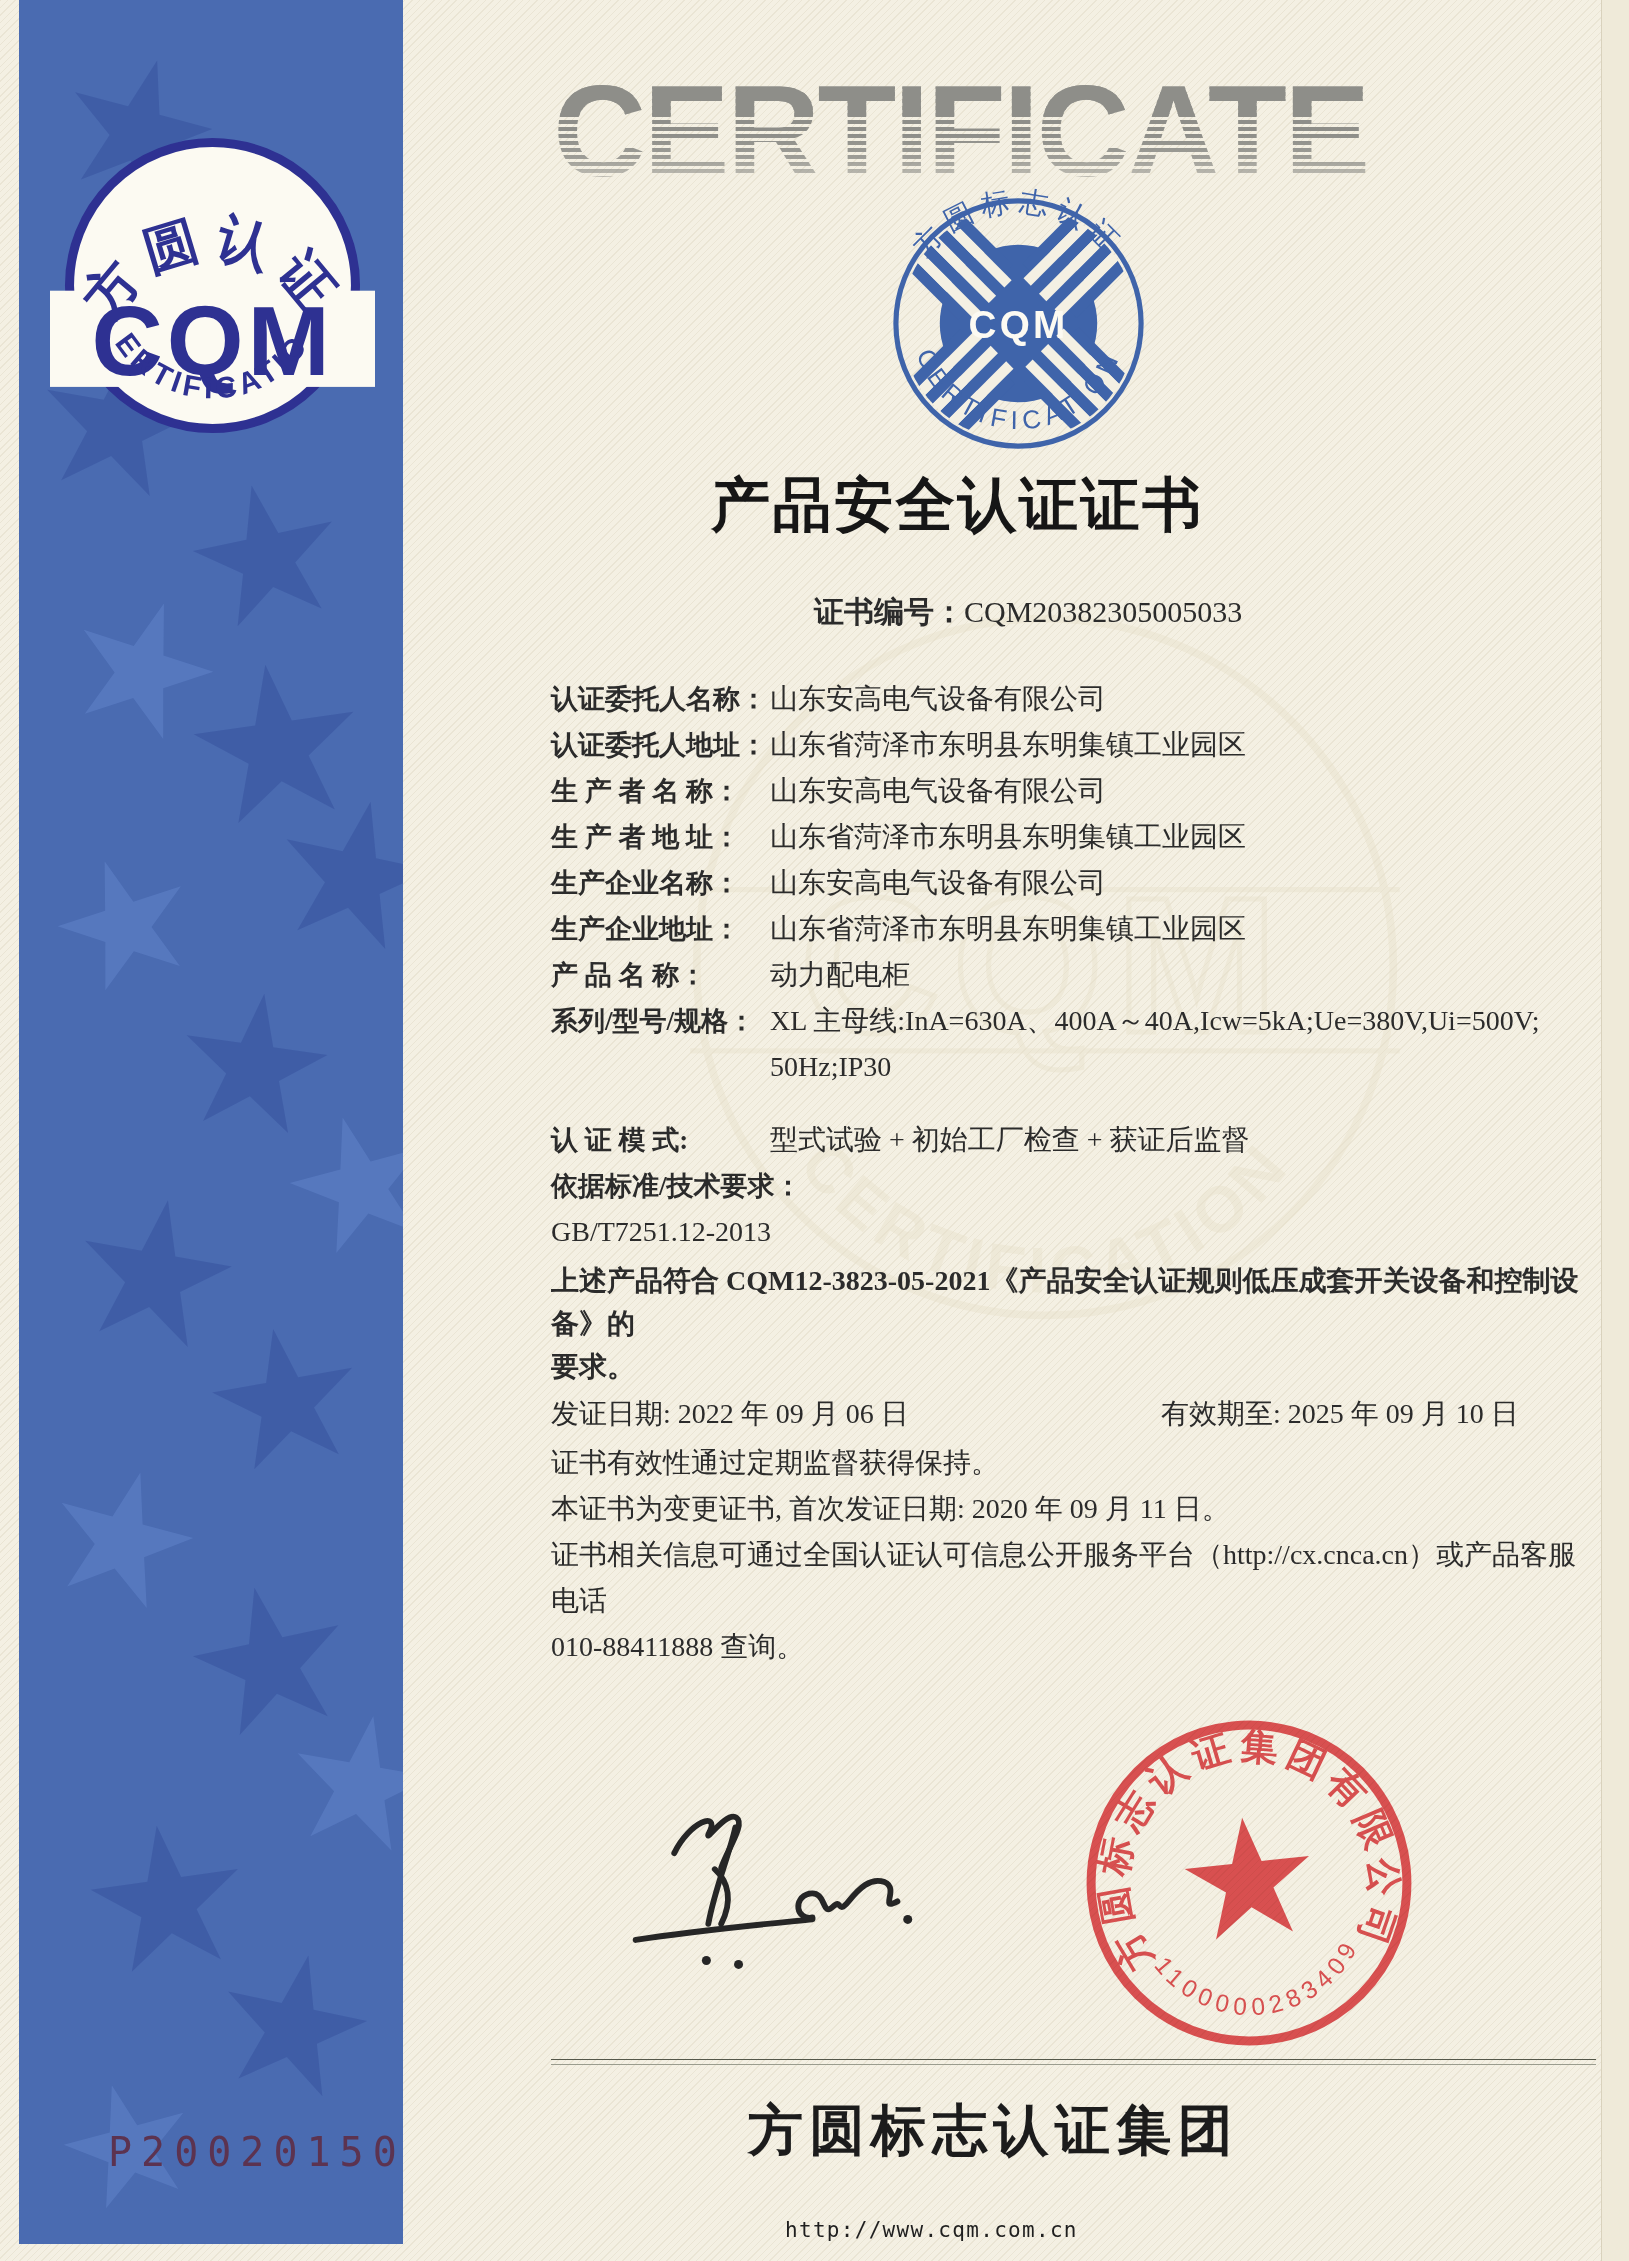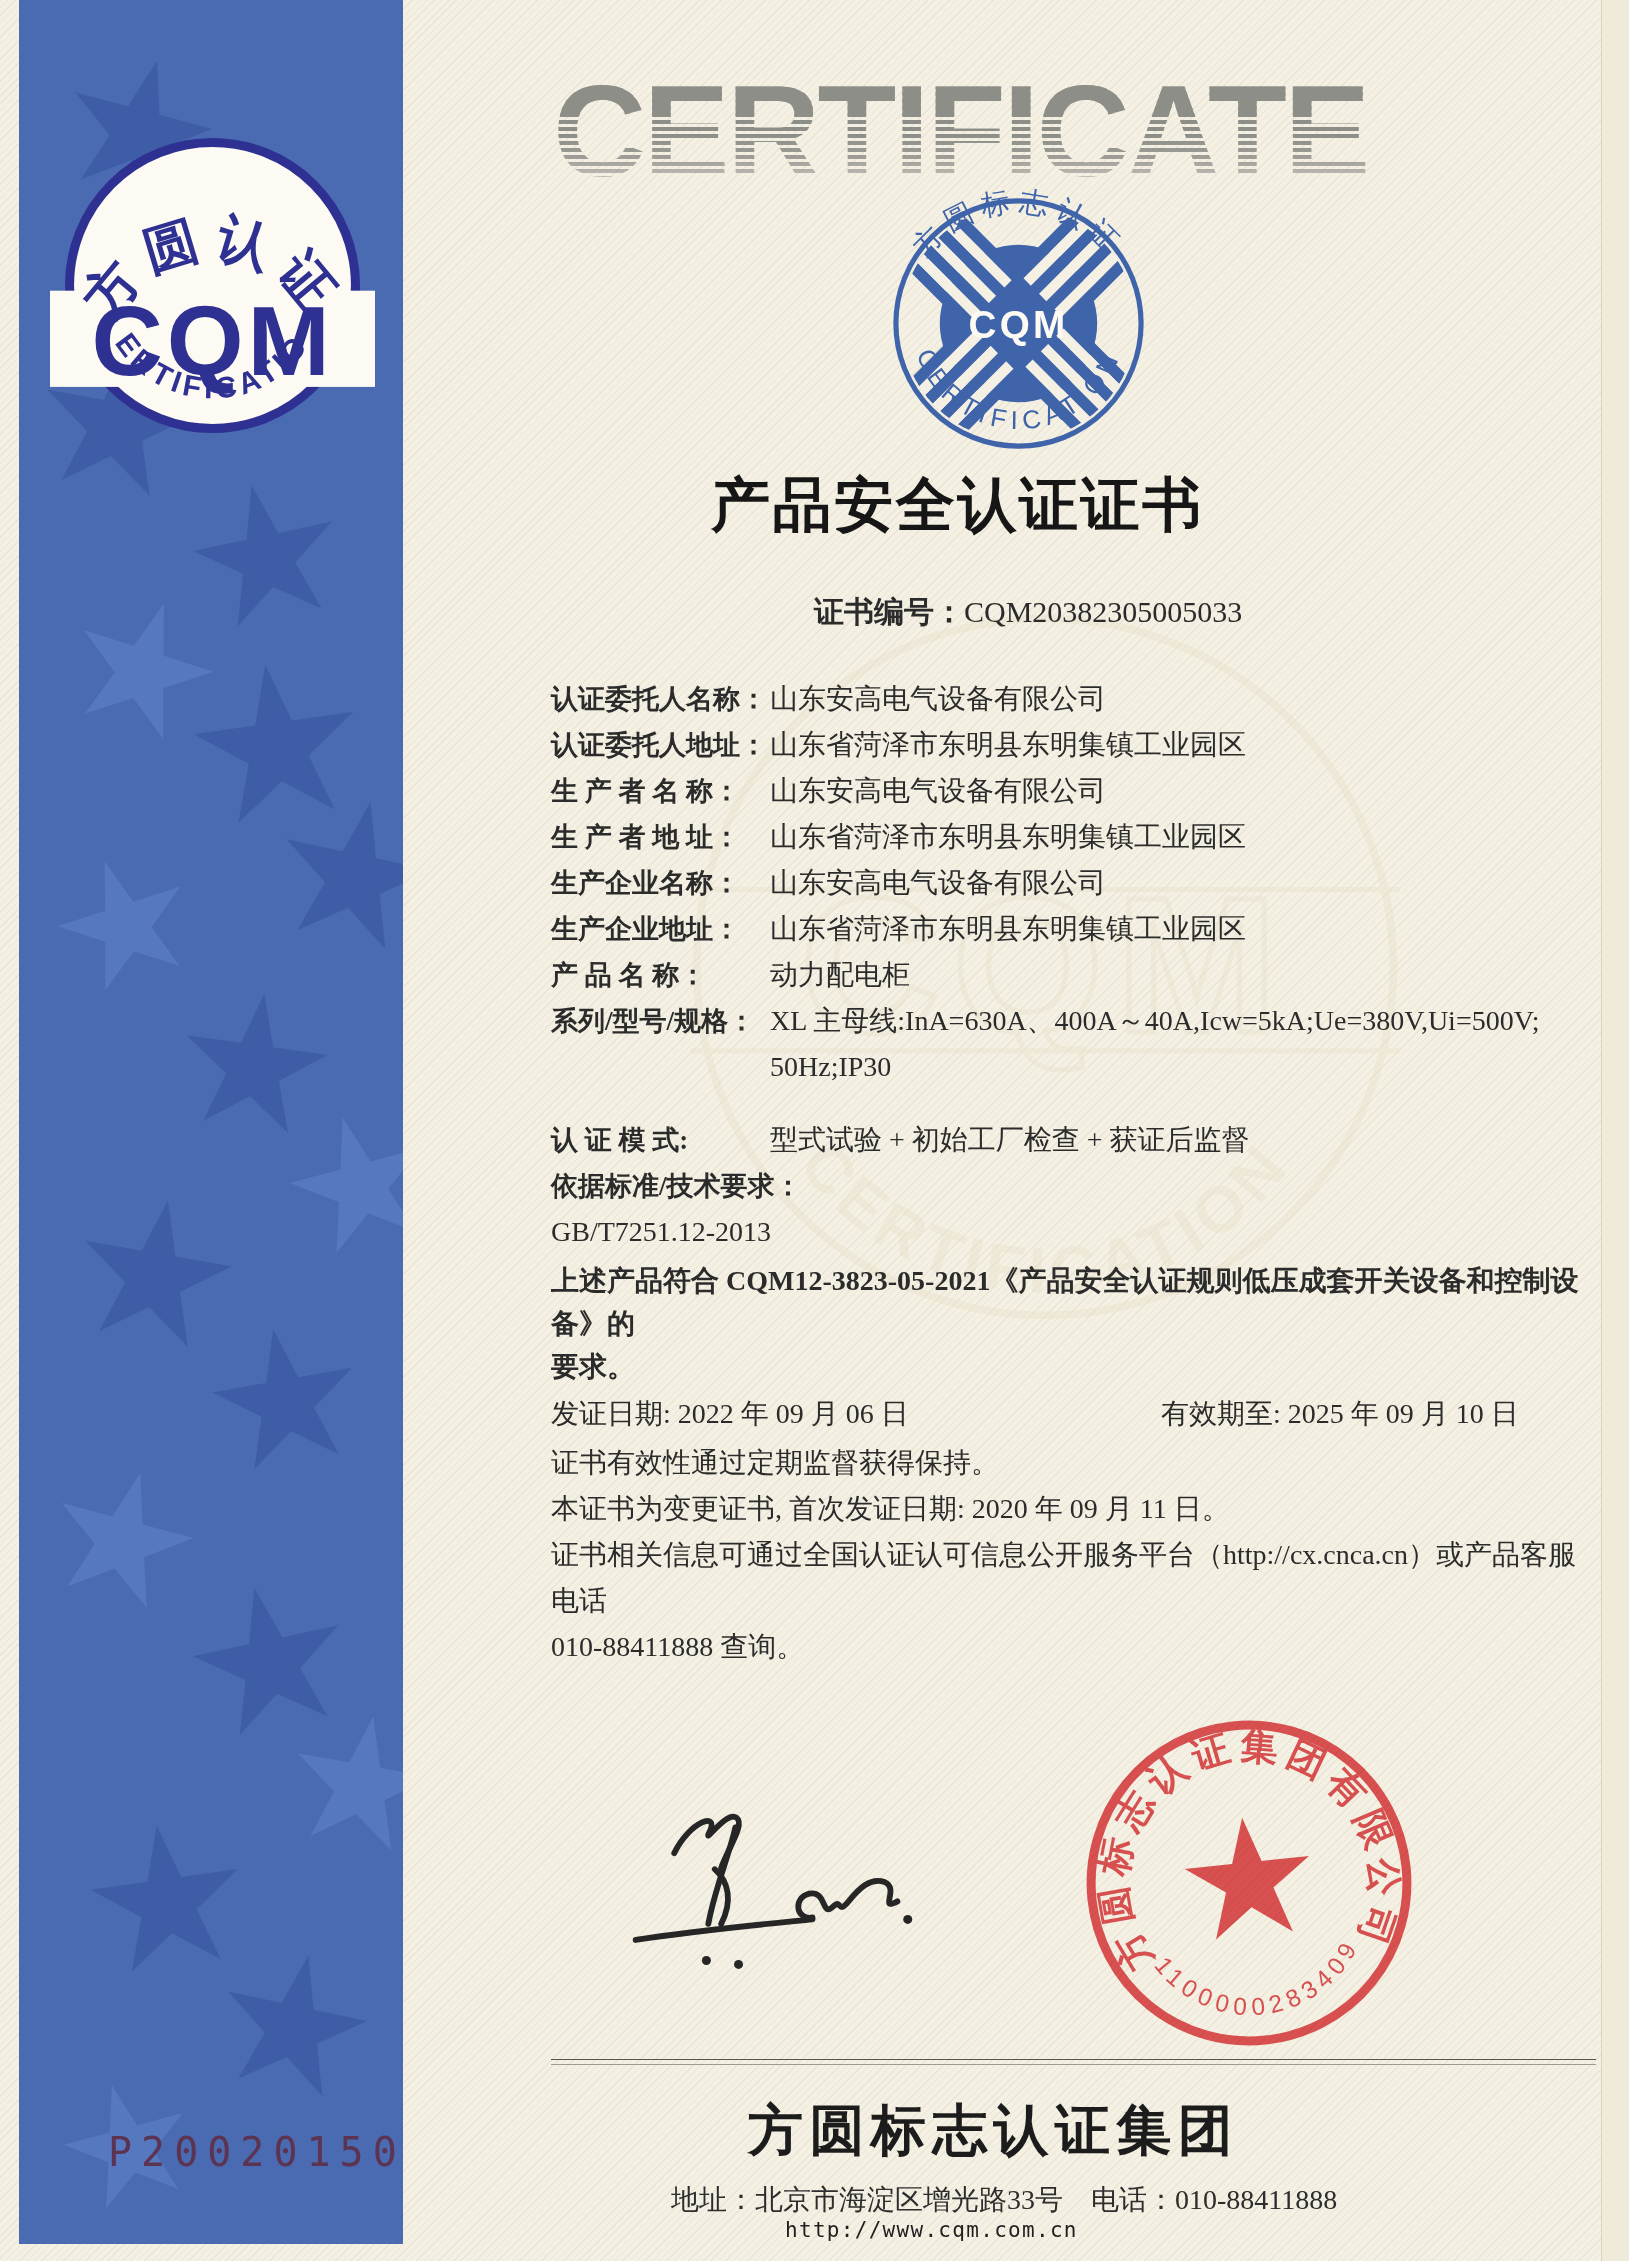--- a/index.html
+++ b/index.html
@@ -243,17 +243,16 @@
         <textPath href="#stTop" startOffset="50%" text-anchor="middle" textLength="820">方圆标志认证集团有限公司</textPath>
       </text>
       <text font-family="Liberation Sans,sans-serif" font-size="38" letter-spacing="9">
         <textPath href="#stBot" startOffset="50%" text-anchor="middle">1100000283409</textPath>
       </text>
     </g>
   </svg>
 
   <div class="footer-rule"></div>
   <div class="footer-org">方圆标志认证集团</div>
-  <div class="footer-addr">地址：北京市海淀区增光路33号　电话：010-88411888</div>
   <div class="footer-url">http://www.cqm.com.cn</div>
 
 </div>
 
 
 </body></html>

